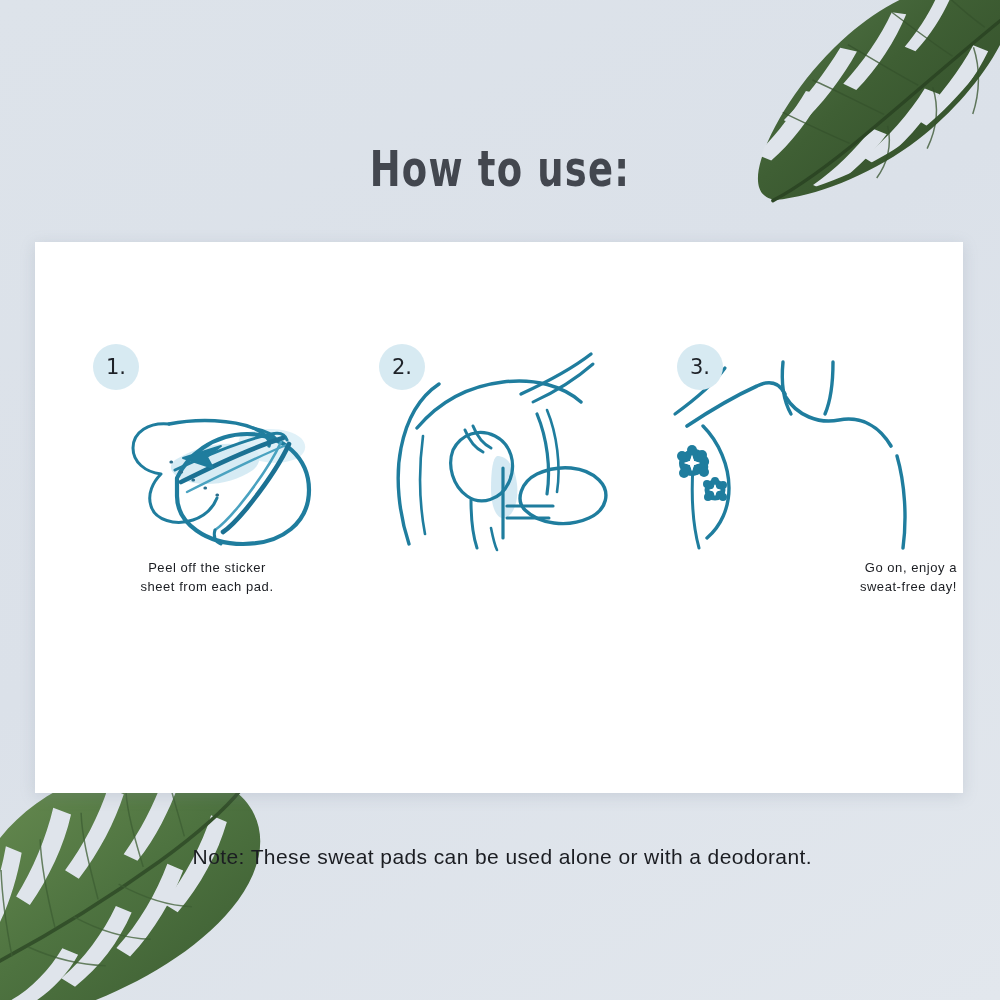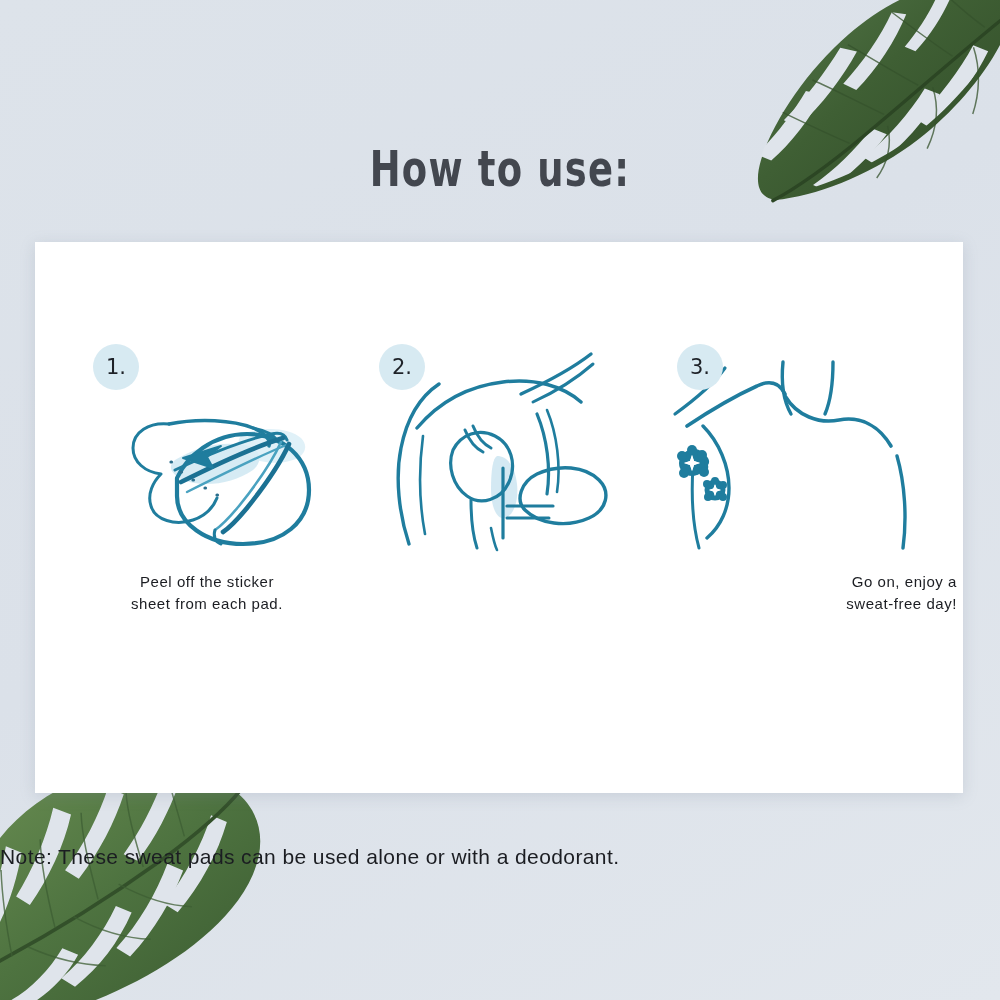--- a/index.html
+++ b/index.html
@@ -116,39 +116,39 @@
 
   .art {
     position: absolute;
     left: 0;
     top: 0;
     width: 300px;
     height: 215px;
   }
 
   .caption {
-    margin-top: 18px;
+    margin-top: 6px;
     text-align: center;
     font-family: "Liberation Sans", sans-serif;
-    font-size: 15px;
+    font-size: 13px;
     line-height: 1.45;
     letter-spacing: 0.55px;
     color: #1b1d22;
     white-space: pre-line;
   }
 
   .step-3 .caption { padding-top: 0; text-align: right; }
 
   
   #note {
     position: absolute;
     top: 845px;
     left: 0;
     width: 812px;
-    text-align: left;
+    text-align: right;
     font-family: "Liberation Sans", sans-serif;
     font-size: 21px;
     letter-spacing: 0.4px;
     color: #1b1d22;
   }
 </style>
 </head>
 <body>
 
 <div id="page">

